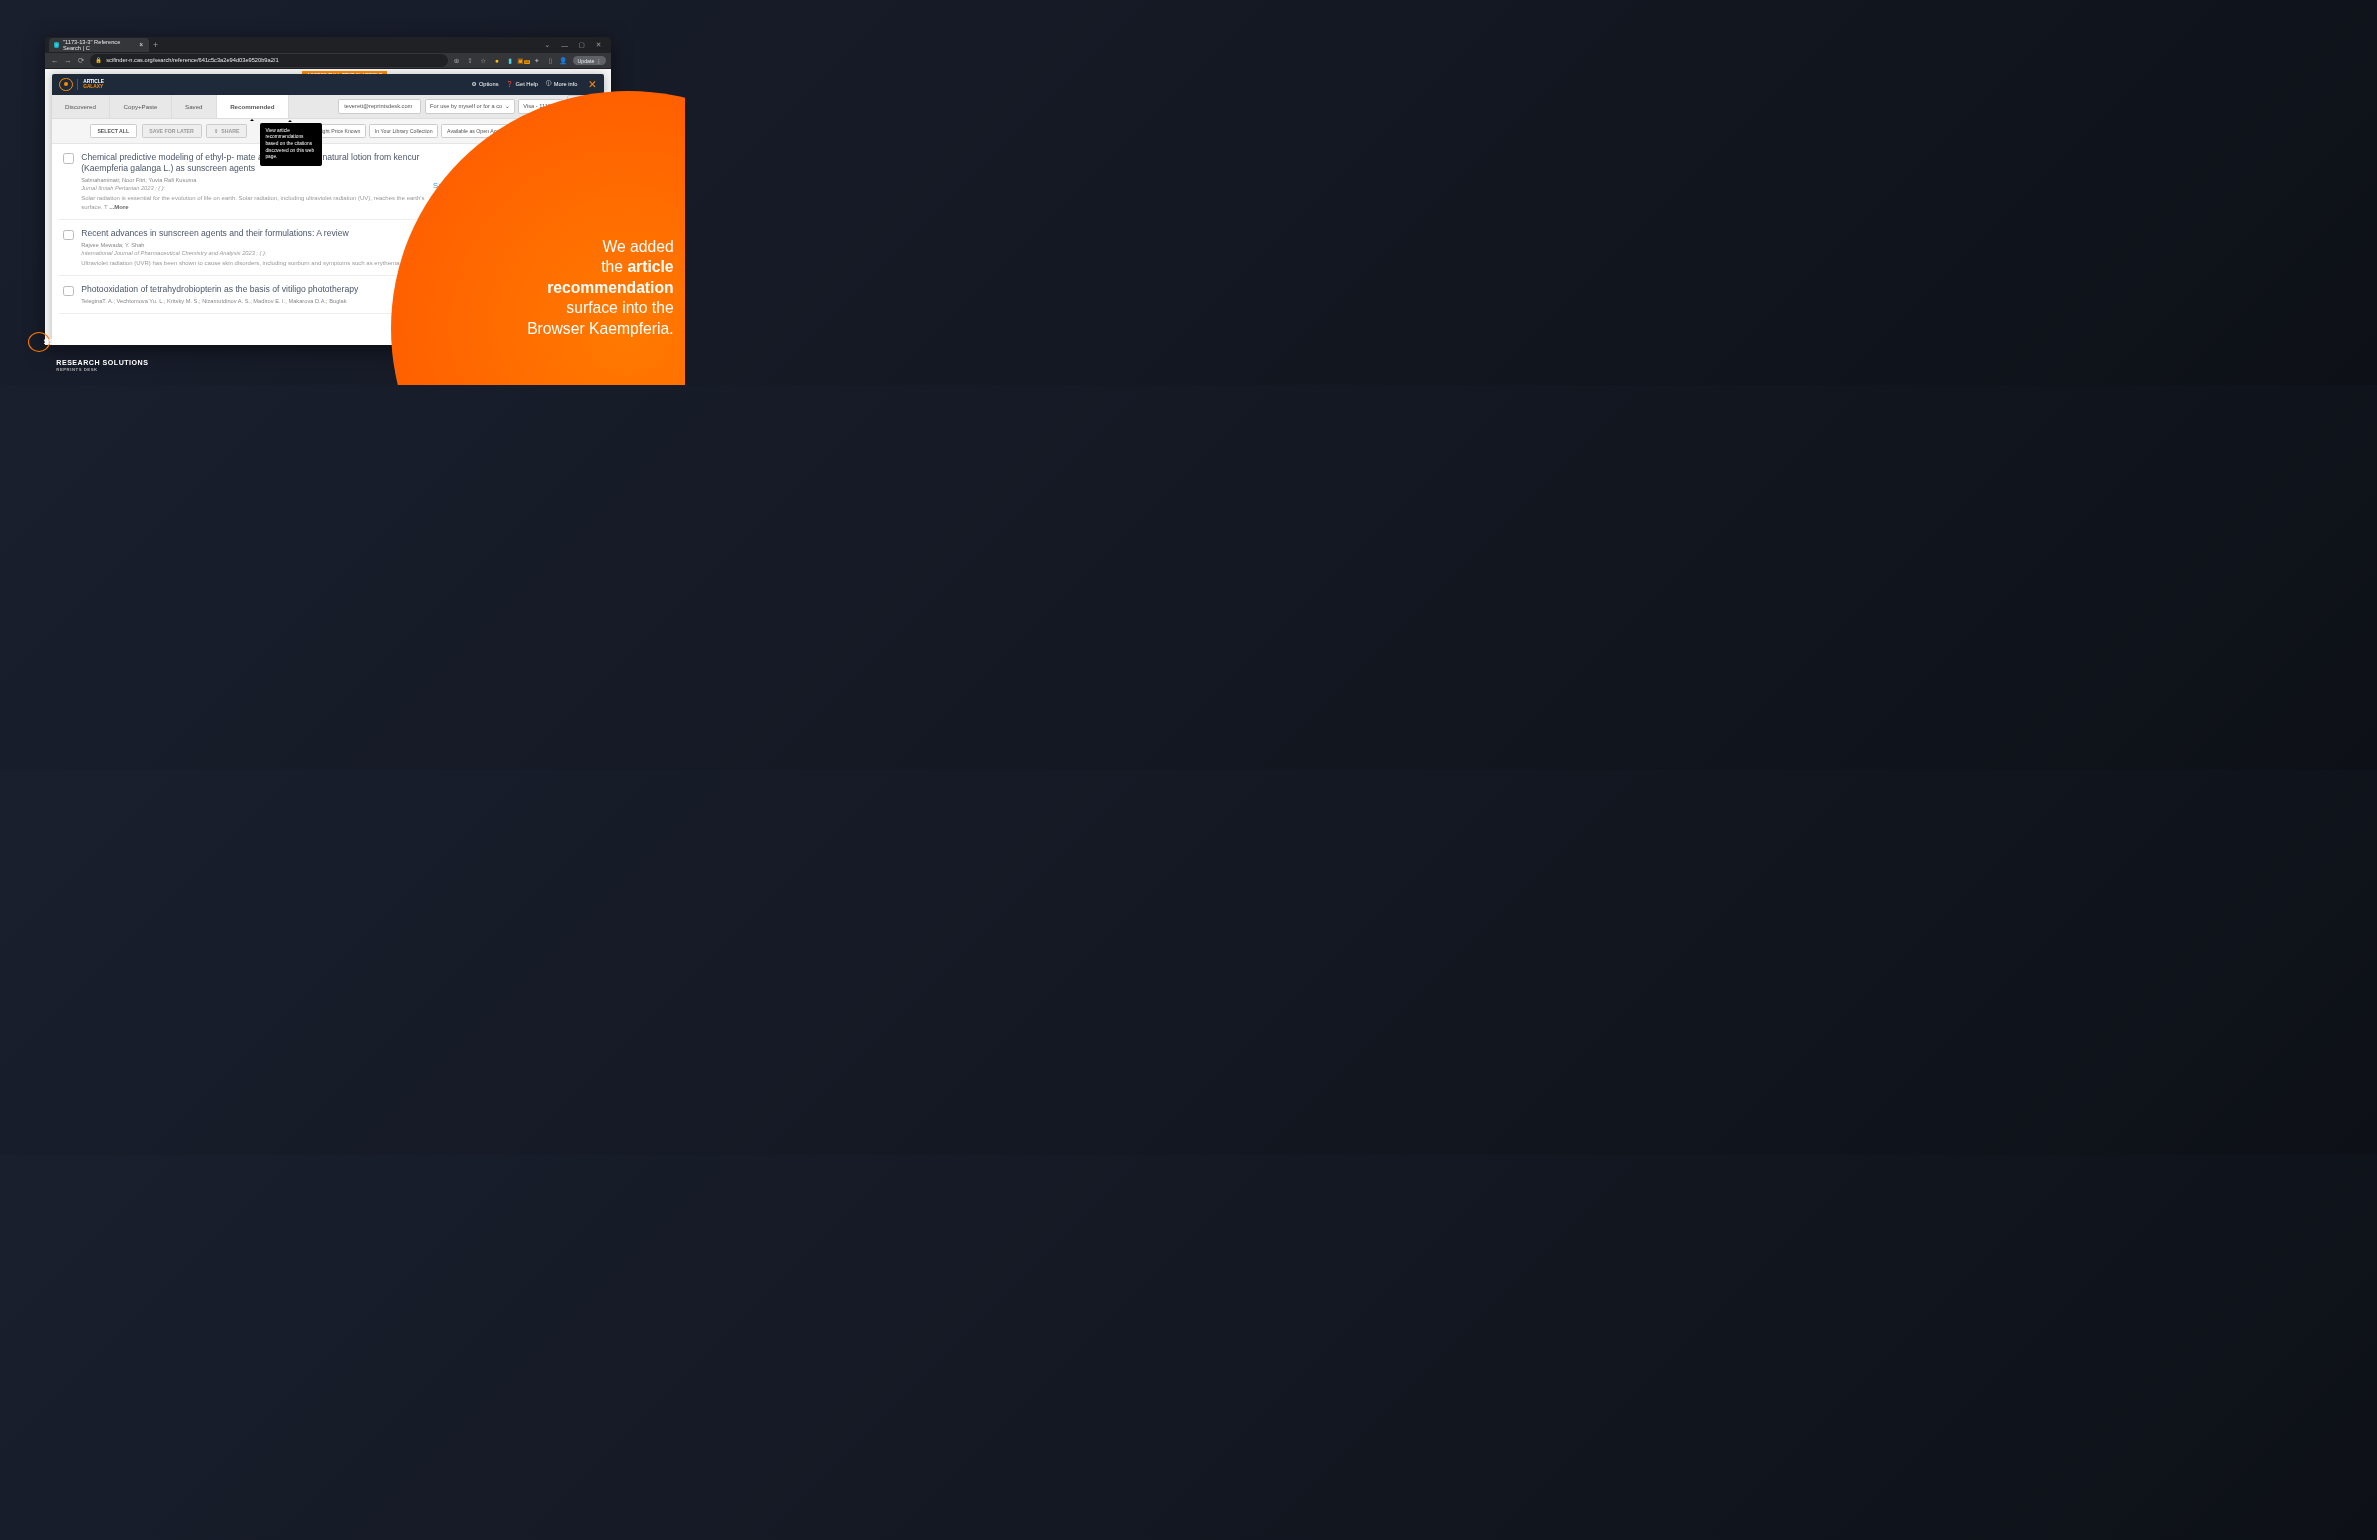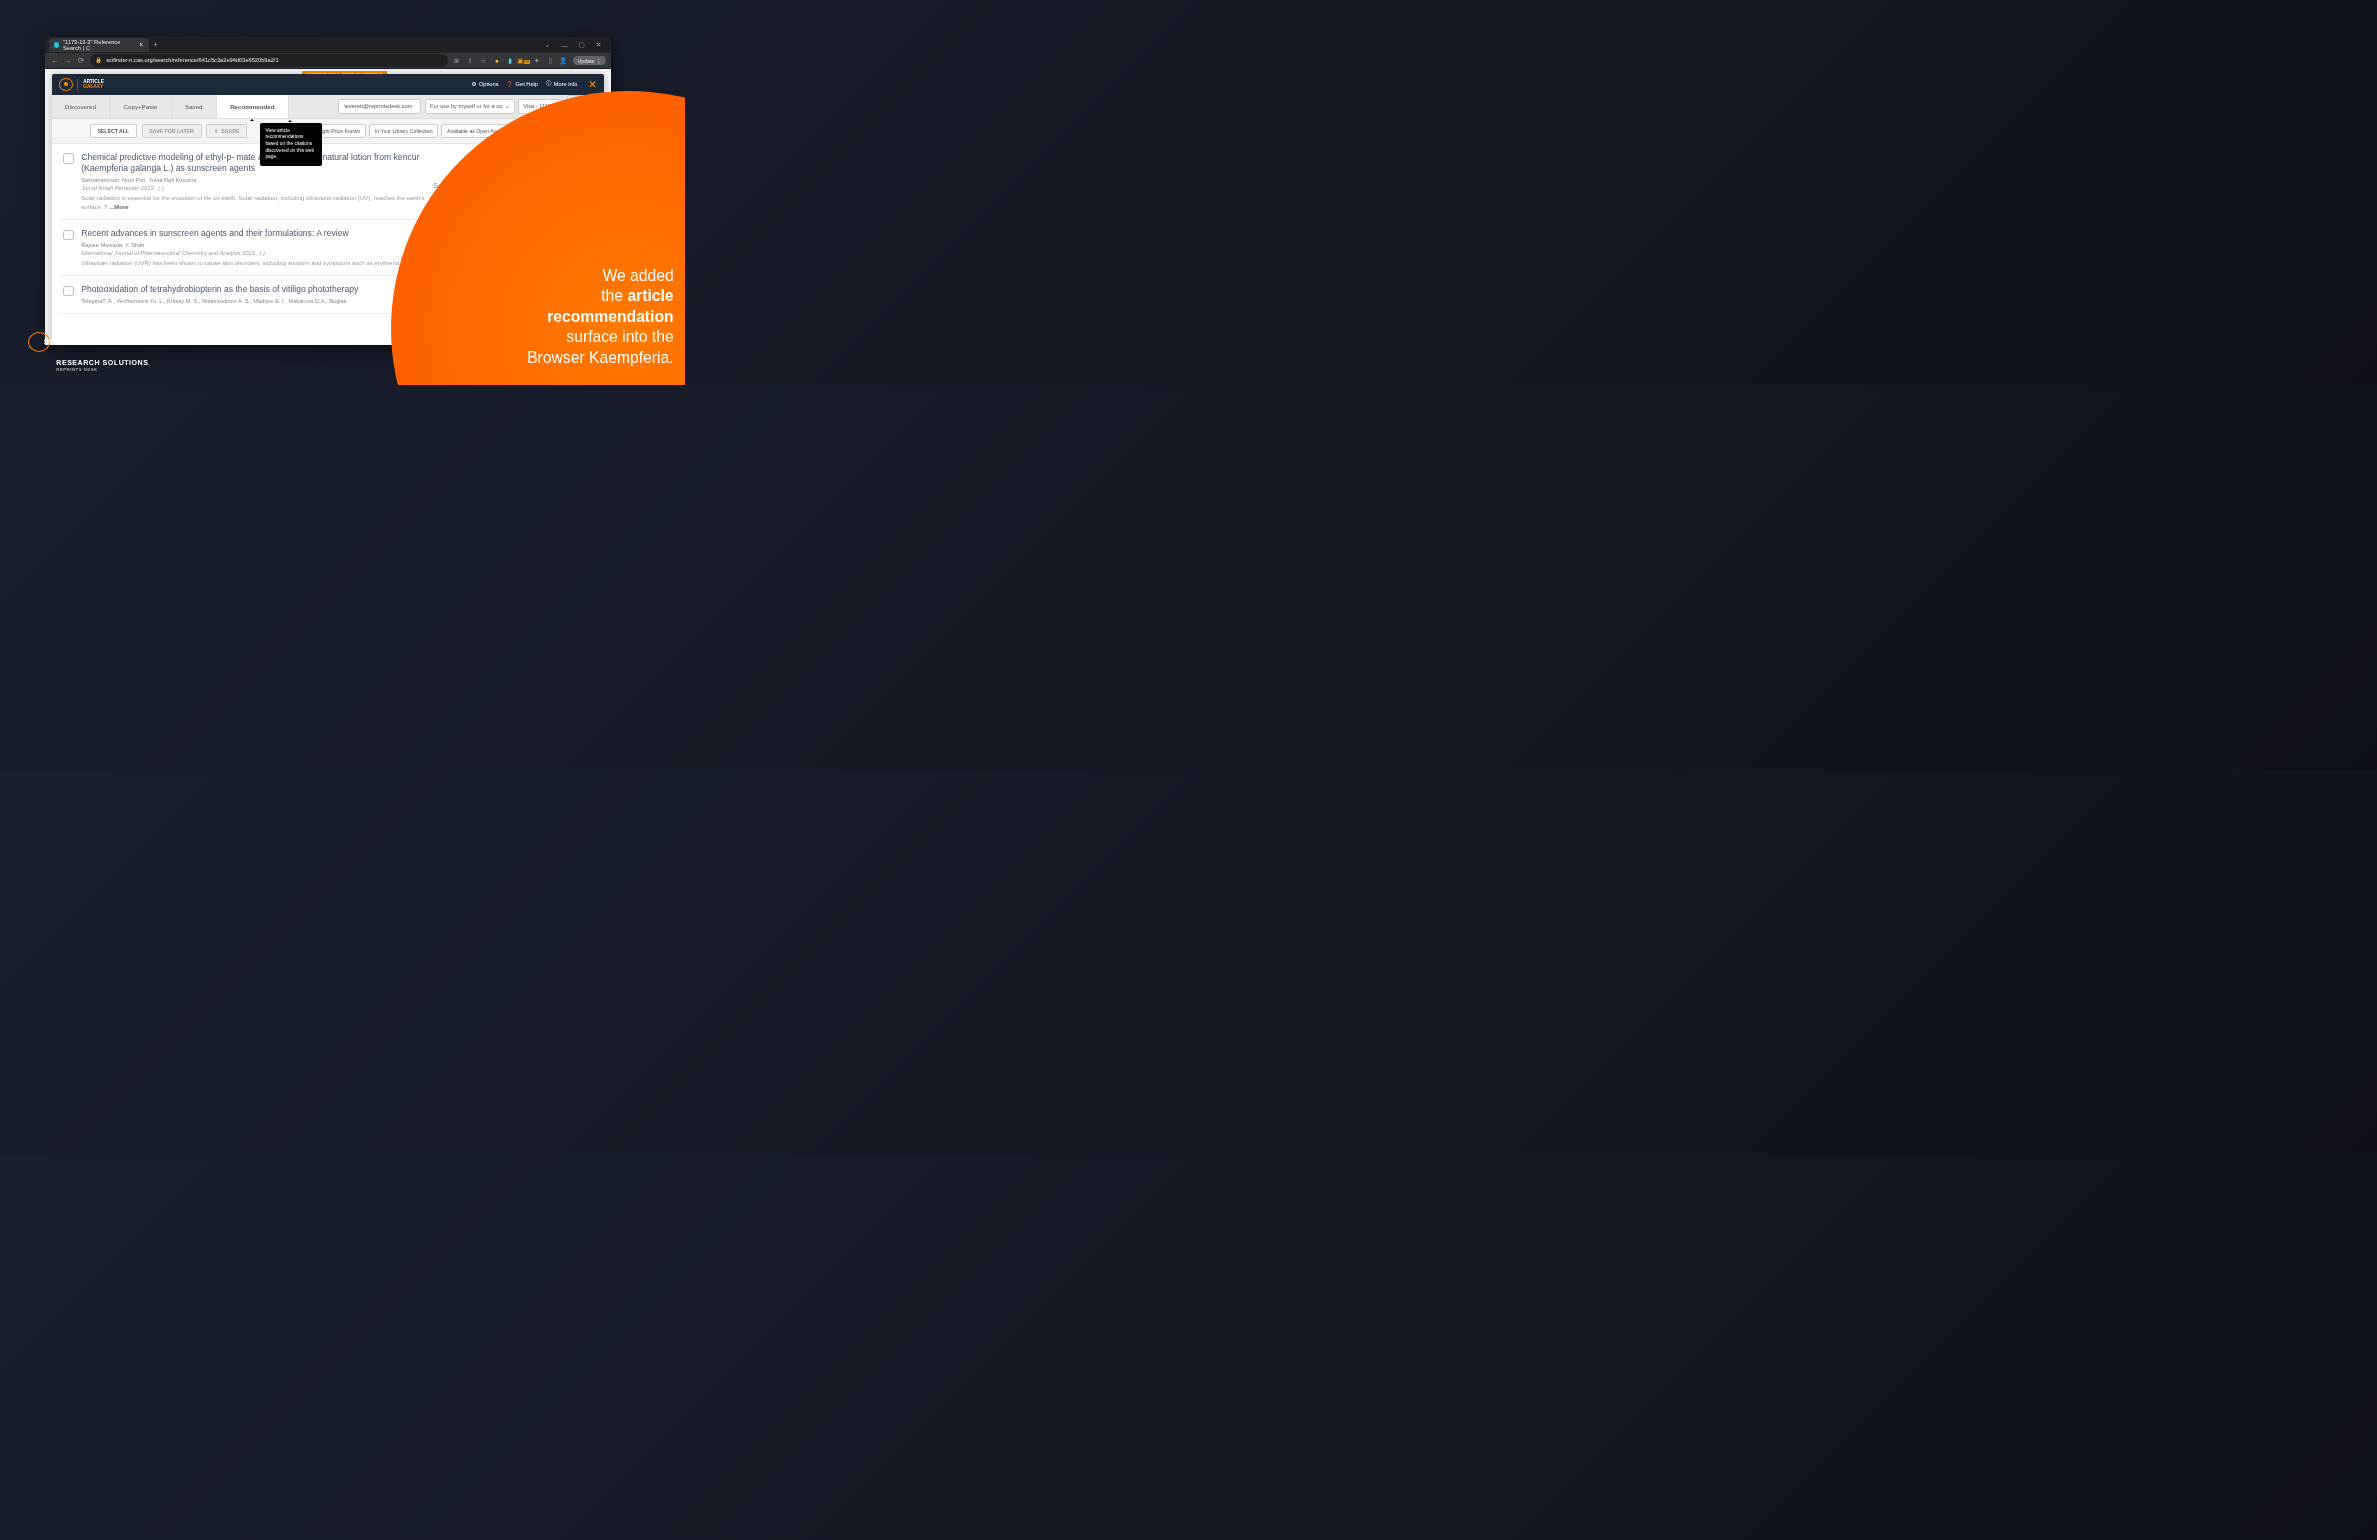--- a/index.html
+++ b/index.html
@@ -72,21 +72,21 @@
 .save-later { color: #4a90d9; font-size: 7.6px; text-align: center; cursor: pointer; line-height: 1.4; }
 .tbd { color: #ff8a00; font-size: 7.1px; text-align: center; line-height: 1.4; }
 .tbd-badge { width: 8.6px; height: 8.6px; background: #ff8a00; border-radius: 50%; color: #fff; font-size: 5.7px; font-weight: bold; display: inline-flex; align-items: center; justify-content: center; margin-bottom: 1.9px; }
 .get-ope { color: #6cb33f; font-size: 7.6px; line-height: 1.4; }
 
 .scrollbar { position: absolute; right: 0; top: 0; width: 5.7px; height: 100%; }
 .scroll-thumb { position: absolute; right: 1px; top: 0; width: 3.8px; height: 28.5px; background: #ccc; border-radius: 1.9px; }
 
 
 .orange-circle { position: absolute; right: -181px; bottom: -181px; width: 475px; height: 475px; background: radial-gradient(circle, #ff7a00 0%, #ff5500 100%); border-radius: 50%; z-index: 100; }
-.overlay-text { position: absolute; right: 11.4px; bottom: 17px; color: #fff; font-size: 15.7px; font-weight: 300; text-align: right; line-height: 1.3; z-index: 101; }
+.overlay-text { position: absolute; right: 11.4px; bottom: 46px; color: #fff; font-size: 15.7px; font-weight: 300; text-align: right; line-height: 1.3; z-index: 101; }
 .overlay-text .bold { font-weight: 800; }
 
 
 .footer-logo { position: absolute; left: 27.6px; bottom: 13.3px; display: flex; align-items: center; gap: 6.7px; z-index: 50; }
 .rs-mark { width: 20px; height: 20px; border: 1px solid #ff7a00; border-radius: 50%; display: flex; align-items: center; justify-content: center; color: #fff; font-weight: 700; font-size: 7.1px; padding-left: 20px; }
 .rs-text { color: #fff; margin-top: 47px; }
 .rs-text .line1 { font-size: 7.1px; font-weight: 800; letter-spacing: 0.5px; }
 .rs-text .line2 { font-size: 4.3px; font-weight: 600; letter-spacing: 0.5px; color: #aaa; }
 </style>
 </head>

